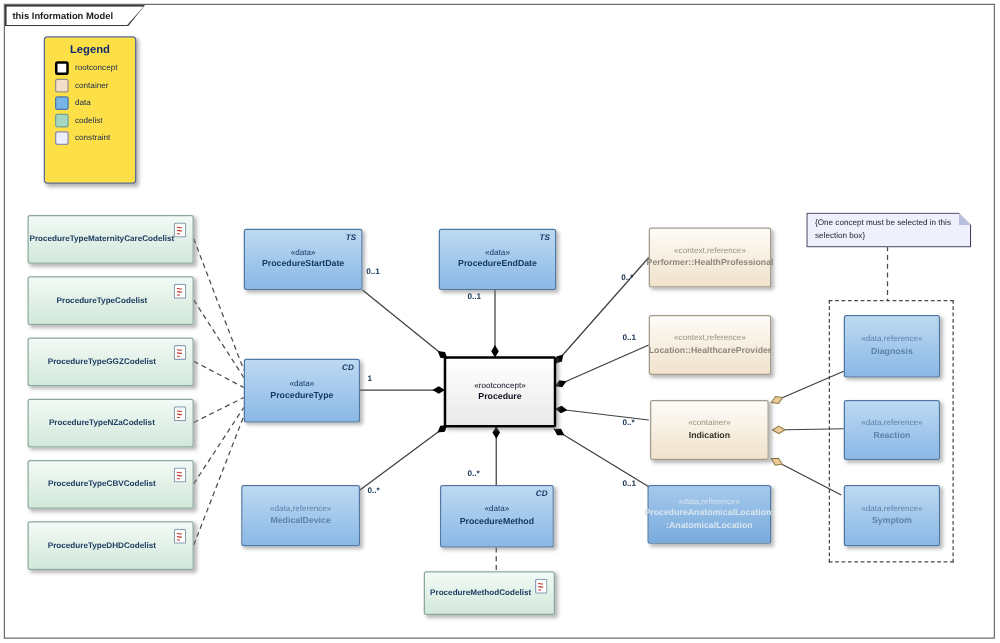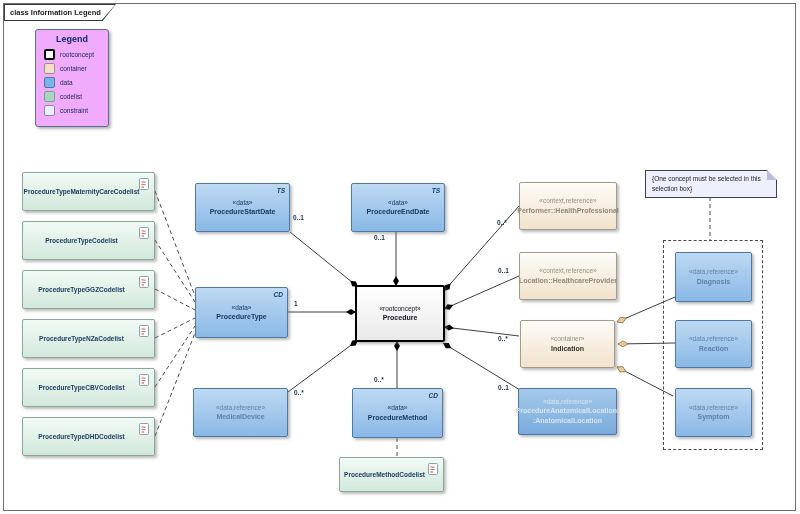--- a/index.html
+++ b/index.html
@@ -9,22 +9,22 @@
   .frame{position:absolute;left:3px;top:3px;width:791px;height:506px;
          border:1px solid #6e6e6e;background:#fff;}
   
   .tab-outer{position:absolute;left:4px;top:4px;width:112px;height:17px;
              background:#3a3a3a;clip-path:polygon(0 0,100% 0,88% 100%,0 100%);}
   .tab-inner{position:absolute;left:1px;top:1px;width:110px;height:15px;
              background:#fff;clip-path:polygon(0 0,100% 0,88% 100%,0 100%);
              display:flex;align-items:center;padding-left:5px;box-sizing:border-box;}
   .tab-inner span{font-size:7.5px;font-weight:bold;color:#1a1a1a;white-space:nowrap;}
   
-  .legend{position:absolute;left:35px;top:29px;width:74px;height:98px;
-          background:#f0abfc;border:1px solid #5c6c96;border-radius:3px;
+  .legend{position:absolute;left:35px;top:29px;width:74px;height:118px;
+          background:#fde047;border:1px solid #5c6c96;border-radius:3px;
           box-shadow:2px 2px 3px rgba(120,120,120,.55);padding:4px 0 0 0;box-sizing:border-box;}
   .legend-title{text-align:center;font-size:9px;font-weight:bold;color:#102a70;margin-bottom:3px;}
   .legend-row{display:flex;align-items:center;gap:5px;padding:1.5px 0 1.5px 8px;}
   .swatch{width:11px;height:11px;border-radius:2px;border:1px solid #555;box-sizing:border-box;flex:0 0 auto;}
   .sw-root{background:#fff;border:2px solid #000;}
   .sw-container{background:#f5dfc8;border-color:#9a9184;}
   .sw-data{background:#77b4e8;border-color:#4f79a4;}
   .sw-codelist{background:#a5d6bf;border-color:#76a38d;}
   .sw-constraint{background:#eceefb;border-color:#8a8aa8;}
   .legend-row span{font-size:6.5px;color:#14264d;}
@@ -62,21 +62,21 @@
   .doc-icon{position:absolute;top:5px;right:5px;}
 </style>
 </head>
 <body>
 
 <div id="stage">
   <div class="frame"></div>
 
   <div class="tab-outer">
     <div class="tab-inner">
-      <span>class Information Legend</span>
+      <span>this Information Model</span>
     </div>
   </div>
 
   <div class="legend">
     <div class="legend-title">Legend</div>
     <div class="legend-row">
       <div class="swatch sw-root"></div>
       <span>rootconcept</span>
     </div>
     <div class="legend-row">

